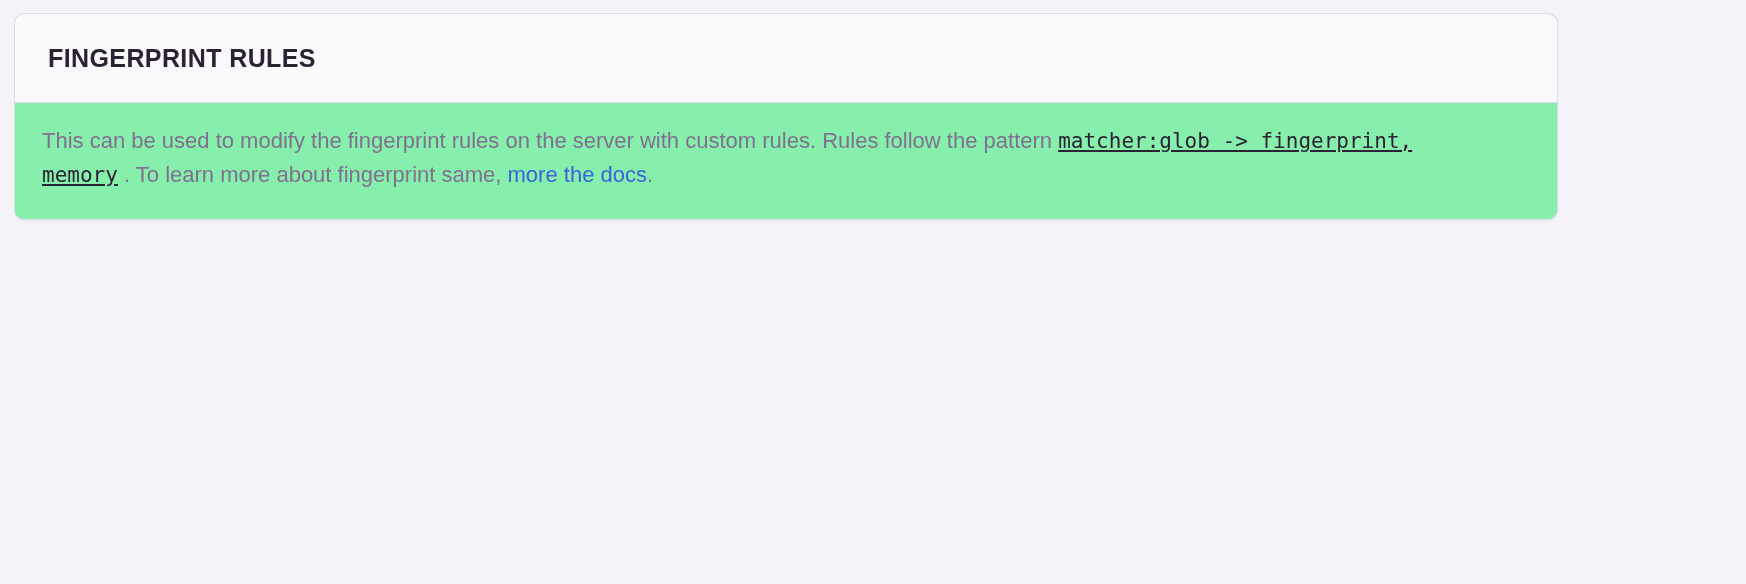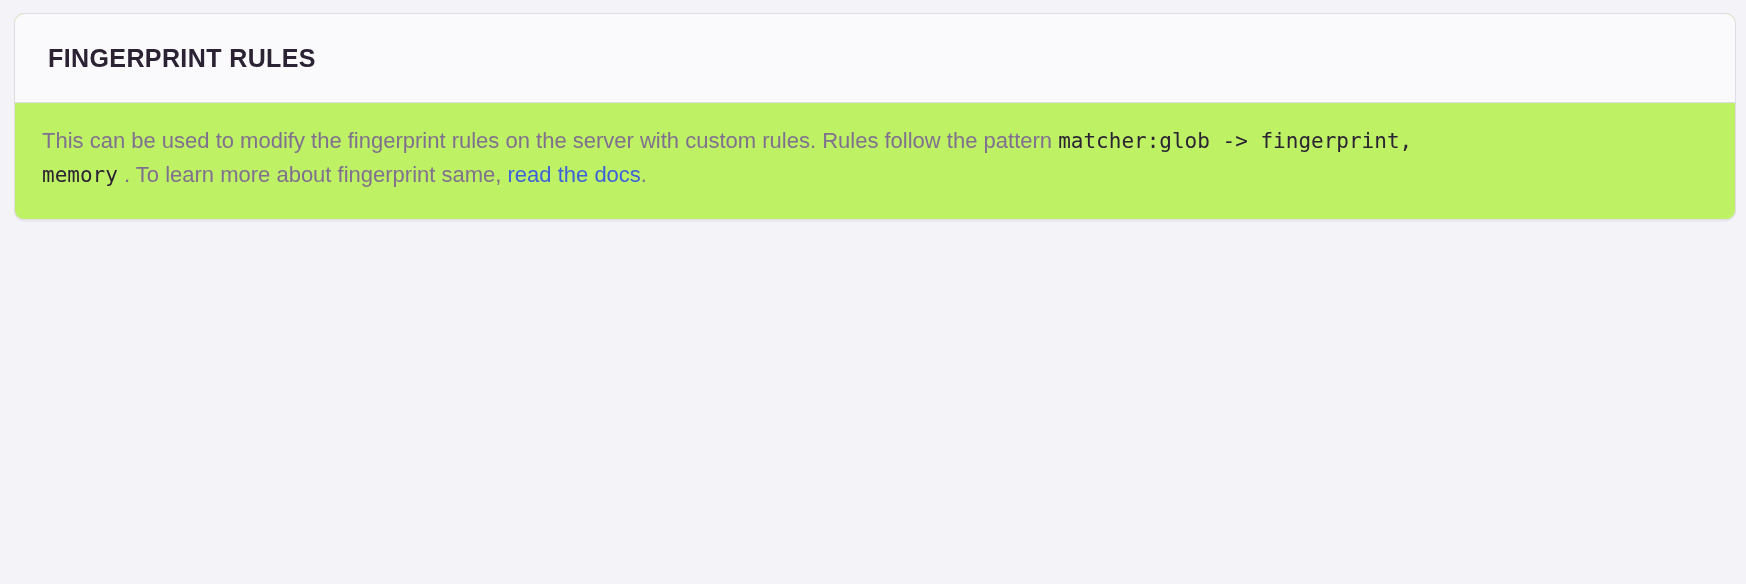--- a/index.html
+++ b/index.html
@@ -9,22 +9,22 @@
     height: 584px;
     background: #F4F3F8;
     font-family: "Liberation Sans", sans-serif;
     overflow: hidden;
   }
 
   .panel {
     position: absolute;
     left: 14px;
     top: 13px;
-    width: 1722px;
-    background: #bef264;
+    width: 1544px;
+    background: #86efac;
     border: 1.5px solid #E0DCE5;
     border-radius: 10px;
     box-shadow: 0 2px 0 rgba(43, 34, 51, 0.04);
   }
 
   .panel-header {
     height: 89px;
     display: flex;
     align-items: center;
     padding: 0 33px;
@@ -48,20 +48,21 @@
   .description {
     font-size: 22px;
     line-height: 34px;
     color: #80708F;
   }
 
   .inline-code {
     font-family: "DejaVu Sans Mono", monospace;
     font-size: 21px;
     color: #2B2233;
+    text-decoration: underline;
   }
 
   .docs-link {
     color: #3E62D9;
     text-decoration: none;
     cursor: pointer;
   }
 
   .code-example {
     margin: 22px 80px 16px 0;
@@ -97,18 +98,18 @@
 <body>
 
 <div class="panel">
 
   <div class="panel-header">
     <span class="panel-title">FINGERPRINT RULES</span>
   </div>
 
   <div class="panel-body">
 
-    <p class="description"><span>This can be used to modify the fingerprint rules on the server with custom rules. Rules follow the pattern </span><span class="inline-code">matcher:glob -&gt; fingerprint,</span><br><span class="inline-code">memory</span><span> . To learn more about fingerprint same, </span><a class="docs-link">read the docs</a><span>.</span></p>
+    <p class="description"><span>This can be used to modify the fingerprint rules on the server with custom rules. Rules follow the pattern </span><span class="inline-code">matcher:glob -&gt; fingerprint,</span><br><span class="inline-code">memory</span><span> . To learn more about fingerprint same, </span><a class="docs-link">more the docs</a><span>.</span></p>
 
 
 
   </div>
 </div>
 
 </body></html>

